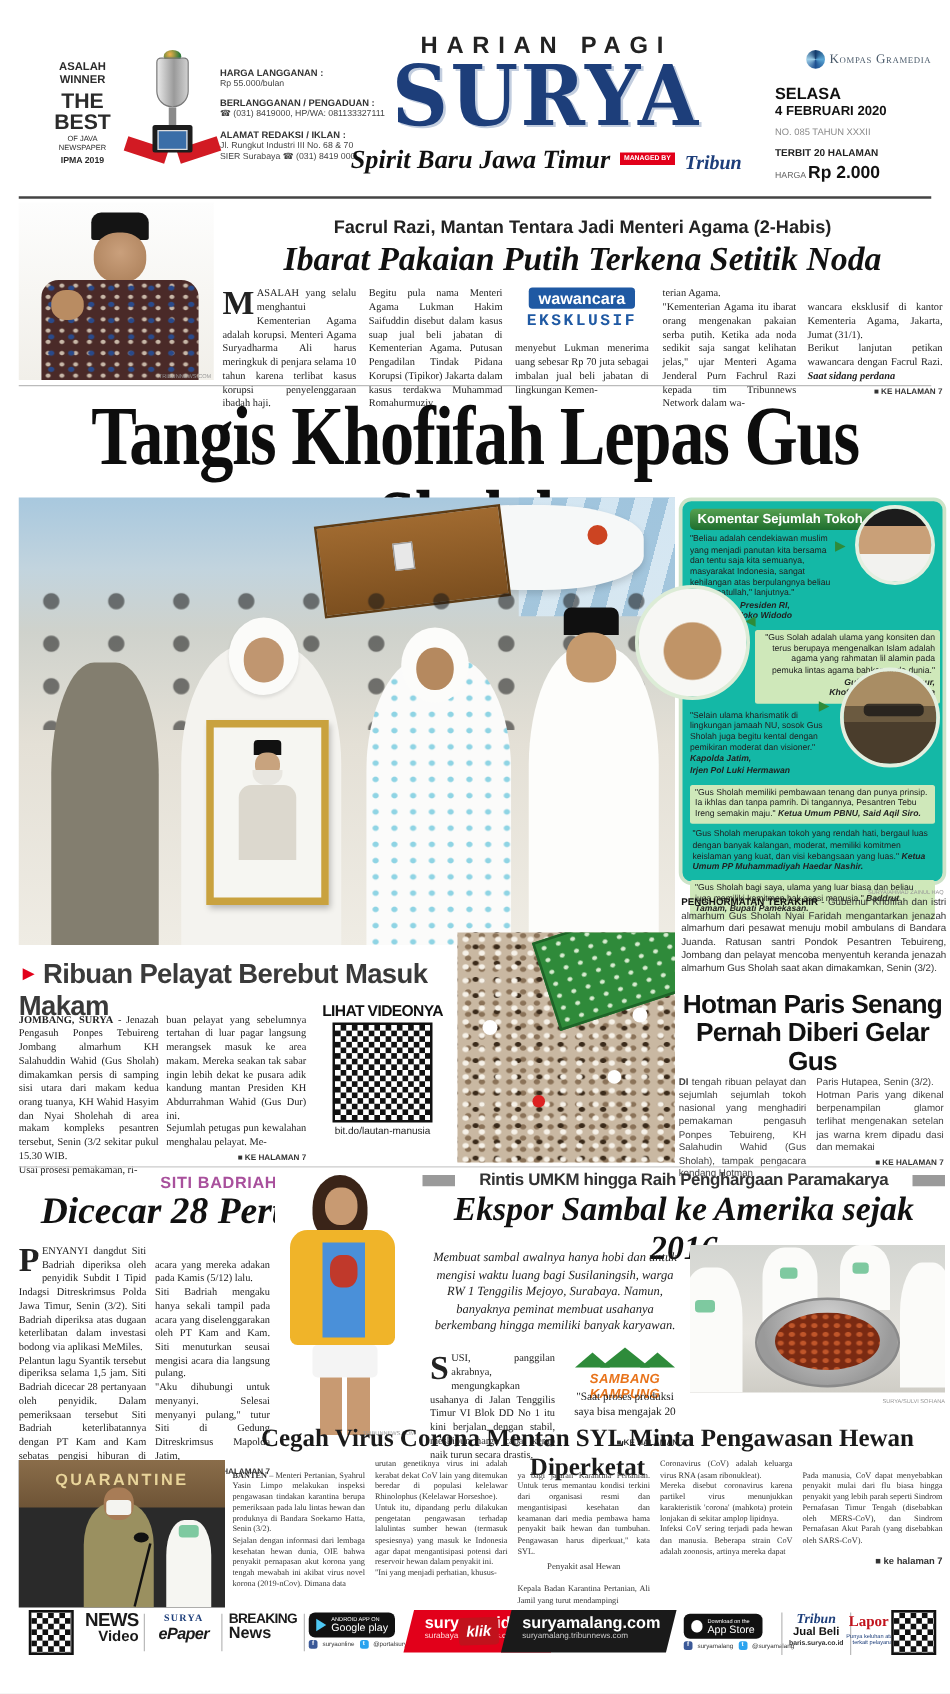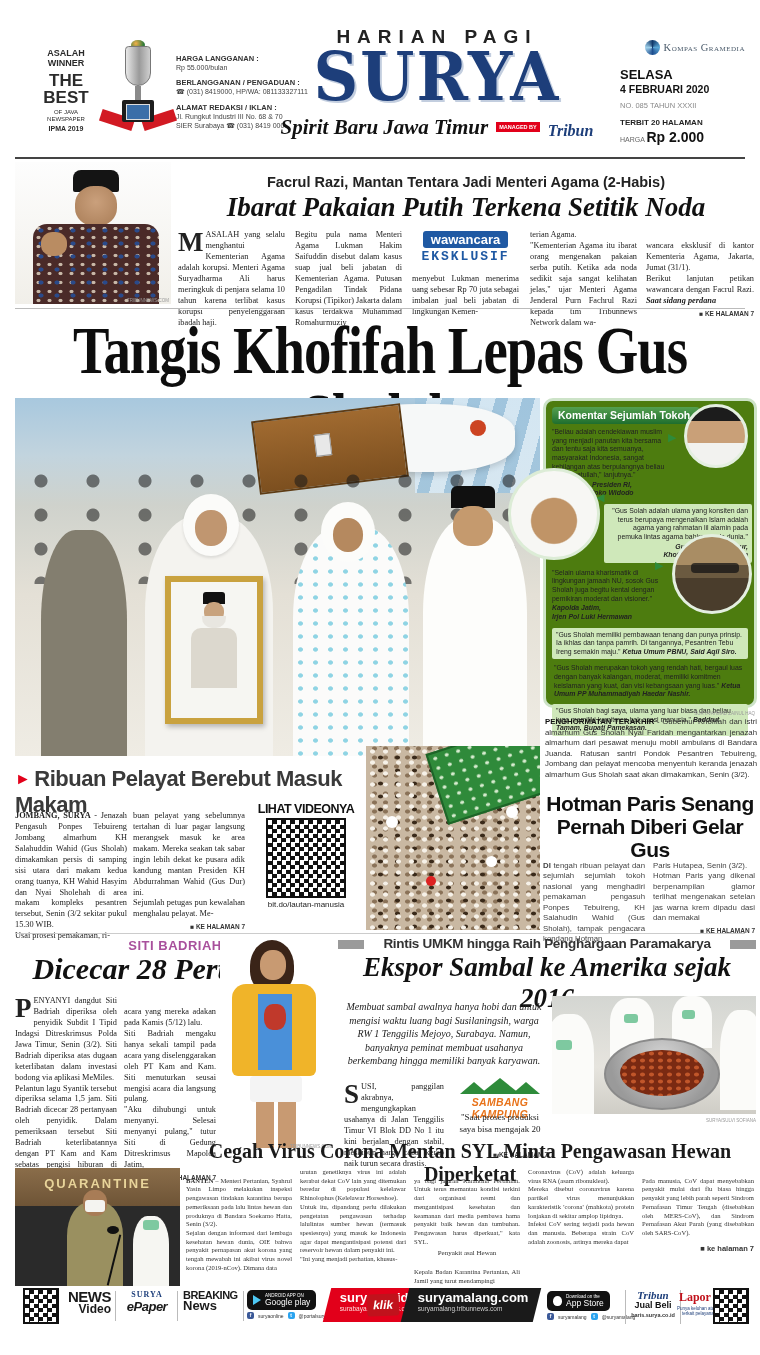--- a/index.html
+++ b/index.html
@@ -99,21 +99,21 @@
   .mp-portrait .pbody { position:absolute; left:20px; top:46px; width:46px; height:60px; background:#dcd8ce; border-radius:10px 10px 0 0;}
   .mp-nyai { left:278px; top:128px; width:116px; height:230px; background:#fbfbfa;
     background-image:radial-gradient(#8fd4e4 2px, transparent 3px); background-size:15px 13px;}
   .mp-nyai-hijab { position:absolute; left:306px; top:104px; width:54px; height:60px; background:#fcfcfa; border-radius:50%;}
   .mp-nyai-face { position:absolute; left:318px; top:120px; width:30px; height:34px; background:#b5895f; border-radius:48%;}
   .mp-man { left:408px; top:120px; width:104px; height:238px; background:#fdfdfb;}
   .mp-man-peci { position:absolute; left:436px; top:88px; width:44px; height:22px; background:#101010; border-radius:6px 6px 0 0;}
   .mp-man-face { position:absolute; left:438px; top:108px; width:40px; height:40px; background:#c59a6e; border-radius:45%;}
 
   
-  #komentar-box { left:543px; top:398px; width:214px; height:310px; border:3px solid #cde3c8; border-radius:10px; background:#4d7c0f; padding:4px 6px 2px 6px;}
+  #komentar-box { left:543px; top:398px; width:214px; height:310px; border:3px solid #cde3c8; border-radius:10px; background:#14b8a6; padding:4px 6px 2px 6px;}
   #komentar-title { display:inline-block; background:linear-gradient(#55a050,#1e6e2e); color:#fff; font-family:"Liberation Sans",sans-serif; font-weight:bold; font-size:10.5px; padding:2px 10px 3px 6px; border-radius:4px; }
   .kq { font-family:"Liberation Sans",sans-serif; font-size:6.9px; line-height:1.25; color:#222;}
   .kq-attrib { font-weight:bold; font-style:italic; white-space:pre-line; margin-top:1px;}
   .kq-green { background:#cfe8ba; border-radius:2px; padding:3px 4px;}
   #kq1 { margin-top:4px; width:120px;}
   #kq1 .kq-attrib { text-align:center; }
   #kq2 { margin-top:6px; margin-left:52px; width:148px; text-align:right;}
   #kq3 { margin-top:6px; width:112px;}
   #kq4 { margin-top:6px;}
   #kq5 { margin-top:5px; padding:0 2px;}

